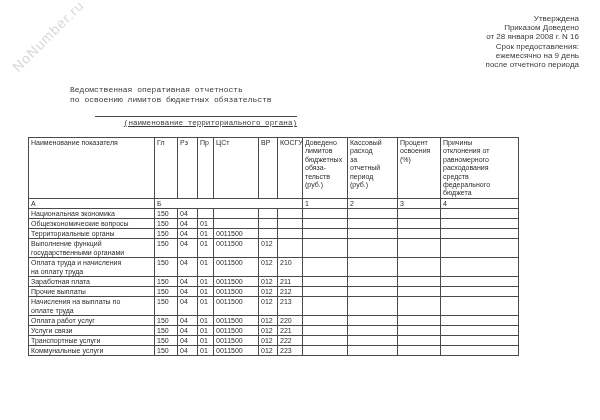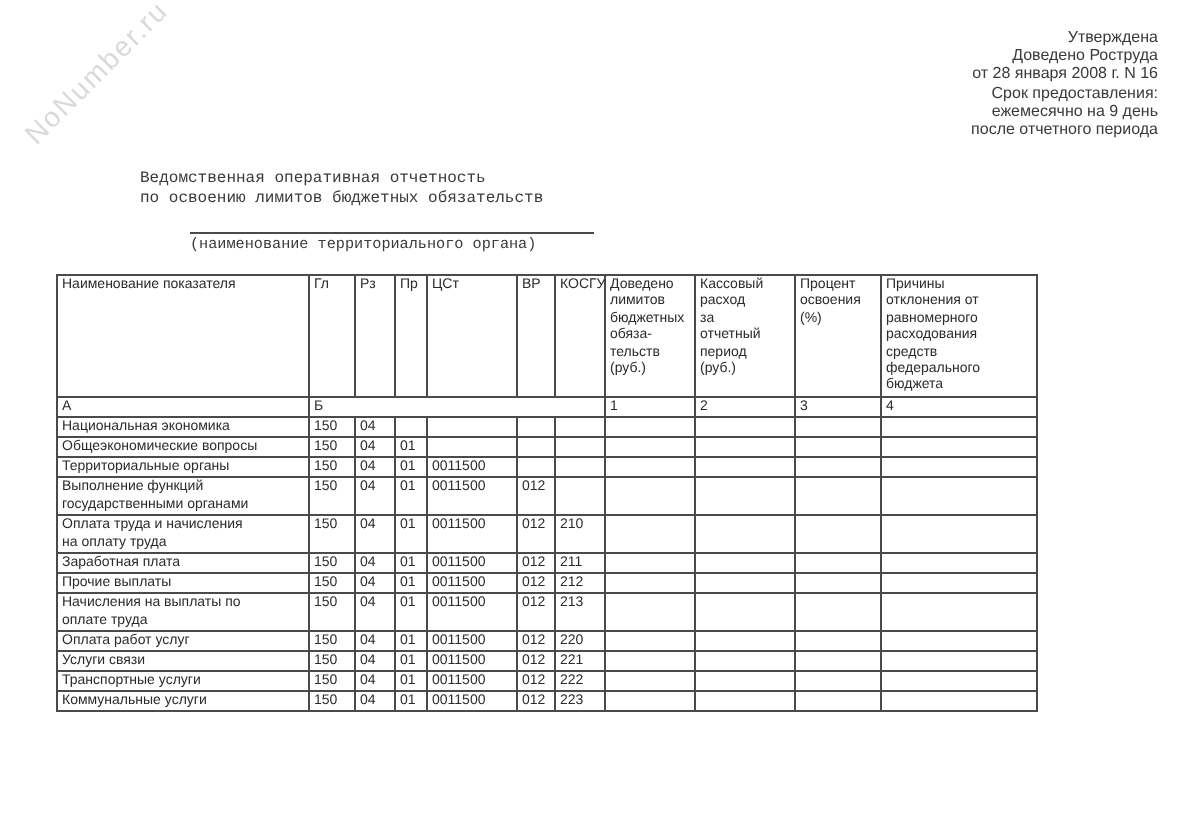--- a/index.html
+++ b/index.html
@@ -19,23 +19,23 @@
     font-size:8px;line-height:9px;color:#3a3a3a;margin-left:32px;
   }
   .approval{top:14px;}
   .schedule{top:42px;}
   
   .title-block{
     position:absolute;left:70px;top:85px;width:250px;
     font-family:"Liberation Mono",monospace;font-size:8px;line-height:9.5px;color:#3a3a3a;
   }
   .org-caption{
-    position:absolute;left:95px;top:116px;width:202px;text-align:left;
+    position:absolute;left:95px;top:116px;width:202px;text-align:right;
     border-top:1px solid #4a4a4a;padding-top:2px;
-    font-family:"Liberation Mono",monospace;font-size:7.6px;color:#3a3a3a;
+    font-family:"Liberation Mono",monospace;font-size:7.6px;color:#3a3a3a;text-decoration:underline;
   }
   
   .report-table{
     position:absolute;left:28px;top:137px;
     border-collapse:collapse;table-layout:fixed;width:490px;
     font-family:"Liberation Sans",sans-serif;font-size:7px;color:#2b2b2b;
   }
   .report-table th,.report-table td{
     border:1px solid #4a4a4a;padding:0 2px;vertical-align:top;text-align:left;
     font-weight:normal;overflow:hidden;
@@ -47,21 +47,21 @@
   .report-table tbody td{height:9px;line-height:9px;}
   .report-table .name-cell{white-space:pre-line;}
 </style>
 </head>
 <body>
 
 <div class="watermark">NoNumber.ru</div>
 
 <div class="topright approval">
   <div>Утверждена</div>
-  <div>Доведено Роструда</div>
+  <div>Приказом Доведено</div>
   <div>от 28 января 2008 г. N 16</div>
 </div>
 
 <div class="topright schedule">
   <div>Срок предоставления:</div>
   <div>ежемесячно на 9 день</div>
   <div>после отчетного периода</div>
   </div>
 
 <div class="title-block">

